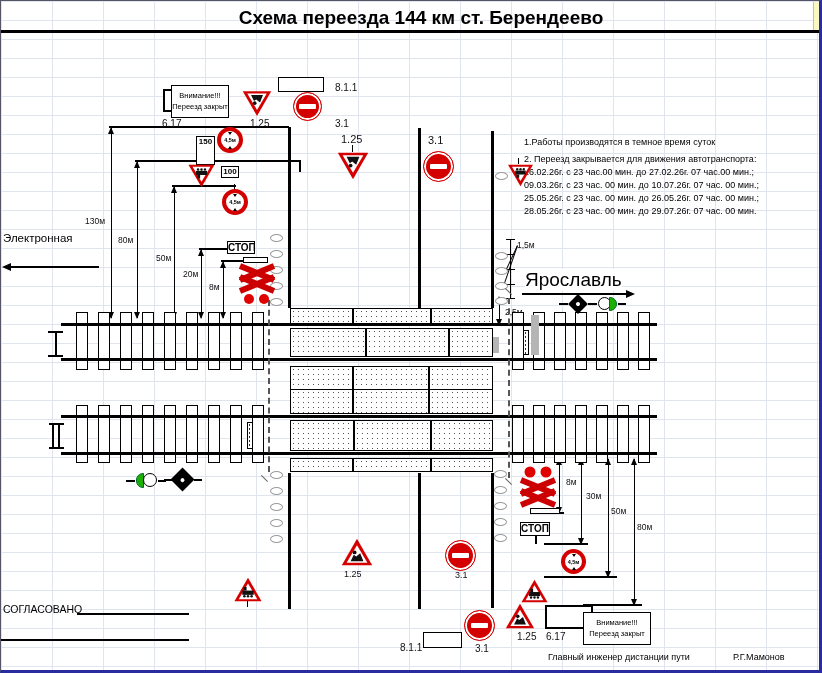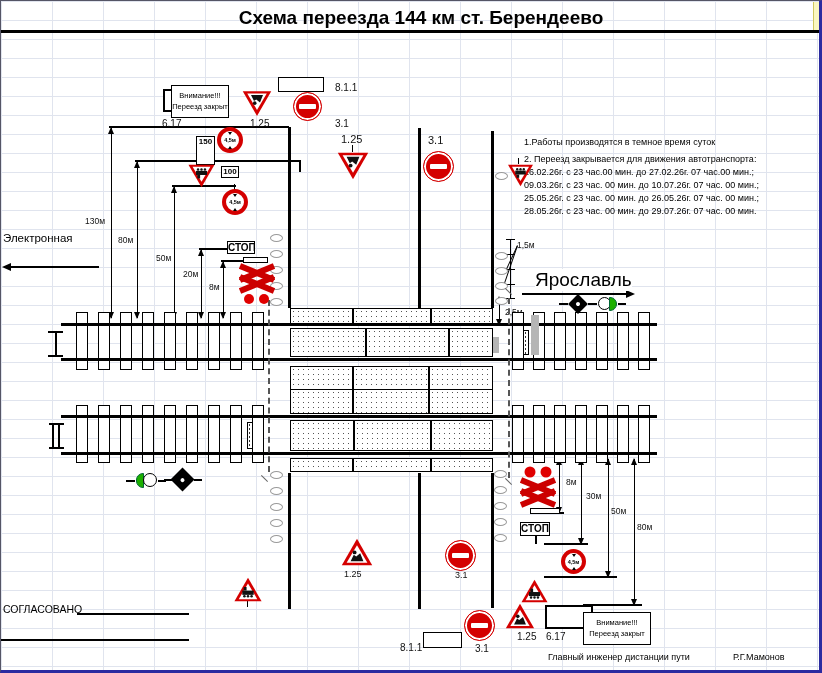--- a/index.html
+++ b/index.html
@@ -121,21 +121,21 @@
   <div class="marker" style="left:54px;top:332px;width:2px;height:22px;"></div>
   <div class="marker" style="left:47px;top:354px;width:15px;height:2px;"></div>
   <div class="marker" style="left:48px;top:422px;width:15px;height:2px;"></div>
   <div class="marker" style="left:51px;top:424px;width:2px;height:22px;"></div>
   <div class="marker" style="left:57px;top:424px;width:2px;height:22px;"></div>
   <div class="marker" style="left:48px;top:446px;width:15px;height:2px;"></div>
 
   <div class="dir-small" style="left:2px;top:231px;">Электронная</div>
   <div class="hline" style="left:4px;top:265px;width:94px;"></div>
   <div class="arrow-left" style="left:1px;top:262px;"></div>
-  <div class="dir-big" style="left:524px;top:268px;margin-left:10px;">Ярославль</div>
+  <div class="dir-big" style="left:524px;top:268px;">Ярославль</div>
   <div class="hline" style="left:521px;top:292px;width:106px;"></div>
   <div class="arrow-right" style="left:625px;top:289px;"></div>
 
   <div class="hline" style="left:108px;top:125px;width:180px;"></div>
   <div class="hline" style="left:134px;top:159px;width:166px;"></div>
   <div class="vline" style="left:298px;top:159px;height:12px;"></div>
   <div class="hline" style="left:171px;top:184px;width:64px;"></div>
   <div class="hline" style="left:198px;top:247px;width:44px;"></div>
   <div class="hline" style="left:220px;top:259px;width:26px;"></div>
 

